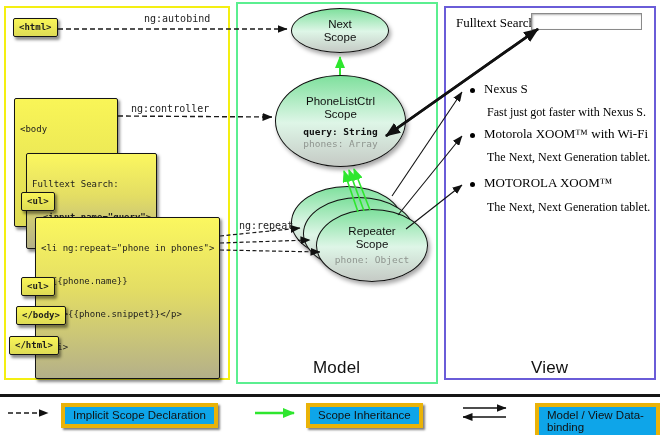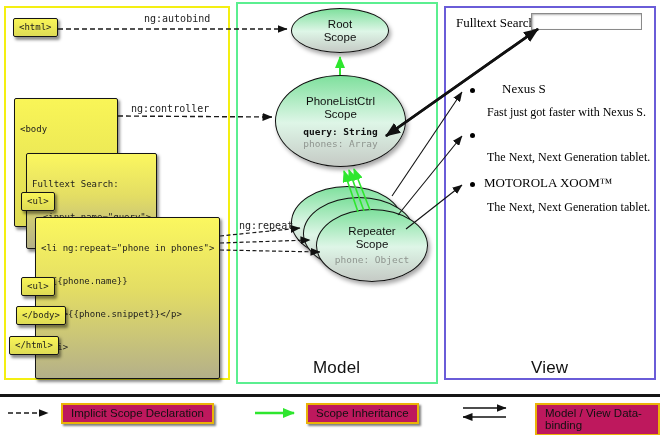--- a/index.html
+++ b/index.html
@@ -17,21 +17,21 @@
   .lbl-model{left:313px;top:358px;}
   .lbl-view{left:531px;top:358px;}
 
   
   .code{position:absolute;border:1.5px solid #151515;border-radius:2px;
         padding:3px 5px;font-family:"DejaVu Sans Mono",monospace;font-size:9px;
         line-height:11px;white-space:pre;color:#1c1c1c;
         background:linear-gradient(180deg,#f9f557 0%,#dedb55 100%);
         box-shadow:2px 2.5px 3px rgba(0,0,0,0.45);z-index:3;}
   .code.fade{background:linear-gradient(180deg,#fbf75f 0%,#e3dd64 45%,#b4b089 100%);}
-  .code .b{font-weight:normal;}
+  .code .b{font-weight:bold;}
 
   
   .ng-label{position:absolute;font-family:"DejaVu Sans Mono",monospace;font-size:10px;
             color:#222;z-index:3;}
 
   
   .ellipse{position:absolute;border:1.6px solid #0f0f0f;border-radius:50%;
            background:linear-gradient(180deg,#7fe09d 0%,#def6e7 52%,#c5cac5 100%);
            box-shadow:2px 3px 4px rgba(0,0,0,0.35);z-index:2;
            display:flex;flex-direction:column;align-items:center;justify-content:center;
@@ -51,21 +51,21 @@
   .view-search-label{position:absolute;left:456px;top:15px;font-size:13px;z-index:3;}
   .view-search-input{position:absolute;left:531px;top:13px;width:111px;height:17px;
                      border:1px solid #8a8a8a;background:#fff;z-index:3;
                      box-shadow:inset 1px 1px 2px rgba(0,0,0,0.3);font-size:11px;padding:0 3px;
                      font-family:"Liberation Serif",serif;}
   .view-item-title{position:absolute;font-size:13px;z-index:3;}
   .view-item-desc{position:absolute;font-size:12px;z-index:3;}
   .bullet{position:absolute;width:5px;height:5px;border-radius:50%;background:#000;z-index:3;}
 
   
-  .legend-box{position:absolute;top:403px;border:2px solid #eab308;background:#be185d;
+  .legend-box{position:absolute;top:403px;border:4px solid #eab308;background:#0ea5e9;
               padding:2px 8px 3px 8px;font-size:11.5px;color:#111;z-index:3;
               box-shadow:1.5px 1.5px 2px rgba(0,0,0,0.5);}
   .lg-implicit{left:61px;}
   .lg-inherit{left:306px;}
   .lg-binding{left:535px;}
 
   
   #arrows{position:absolute;left:0;top:0;width:660px;height:435px;z-index:5;pointer-events:none;}
 </style>
 </head>
@@ -107,21 +107,21 @@
 
   <div class="code" style="left:16px;top:306px;"><span class="b">&lt;/body&gt;</span></div>
 
   <div class="code" style="left:9px;top:336px;"><span class="b">&lt;/html&gt;</span></div>
 
   <div class="ng-label" style="left:144px;top:13px;text-align:right;">ng:autobind</div>
   <div class="ng-label" style="left:131px;top:103px;">ng:controller</div>
   <div class="ng-label" style="left:239px;top:220px;">ng:repeat</div>
 
   <div class="ellipse el-root">
-    <div class="t">Root</div>
+    <div class="t">Next</div>
     <div class="t">Scope</div>
   </div>
 
   <div class="ellipse el-ctrl">
     <div class="t">PhoneListCtrl</div>
     <div class="t">Scope</div>
     <div style="height:5px;"></div>
     <div class="prop bold">query: String</div>
     <div class="prop gray">phones: Array</div>
   </div>
@@ -132,24 +132,25 @@
     <div class="t">Repeater</div>
     <div class="t">Scope</div>
     <div style="height:3px;"></div>
     <div class="prop gray">phone: Object</div>
   </div>
 
   <div class="serif view-search-label">Fulltext Search:</div>
   <input class="view-search-input" type="text" value="" style="">
 
   <span class="bullet" style="left:470px;top:88px;"></span>
-  <div class="serif view-item-title" style="left:484px;top:81px;margin-left:18px;">Nexus S</div>
+  <div class="serif view-item-title" style="left:484px;top:81px;">Nexus S</div>
   <div class="serif view-item-desc" style="left:487px;top:105px;">Fast just got faster with Nexus S.</div>
 
   <span class="bullet" style="left:470px;top:133px;"></span>
+  <div class="serif view-item-title" style="left:484px;top:126px;">Motorola XOOM™  with Wi-Fi</div>
   <div class="serif view-item-desc" style="left:487px;top:150px;">The Next, Next Generation tablet.</div>
 
   <span class="bullet" style="left:470px;top:182px;"></span>
   <div class="serif view-item-title" style="left:484px;top:175px;">MOTOROLA XOOM™</div>
   <div class="serif view-item-desc" style="left:487px;top:200px;">The Next, Next Generation tablet.</div>
 
   <div class="legend-box lg-implicit">Implicit Scope Declaration</div>
   <div class="legend-box lg-inherit">Scope Inheritance</div>
   <div class="legend-box lg-binding">Model / View Data-binding</div>
 

